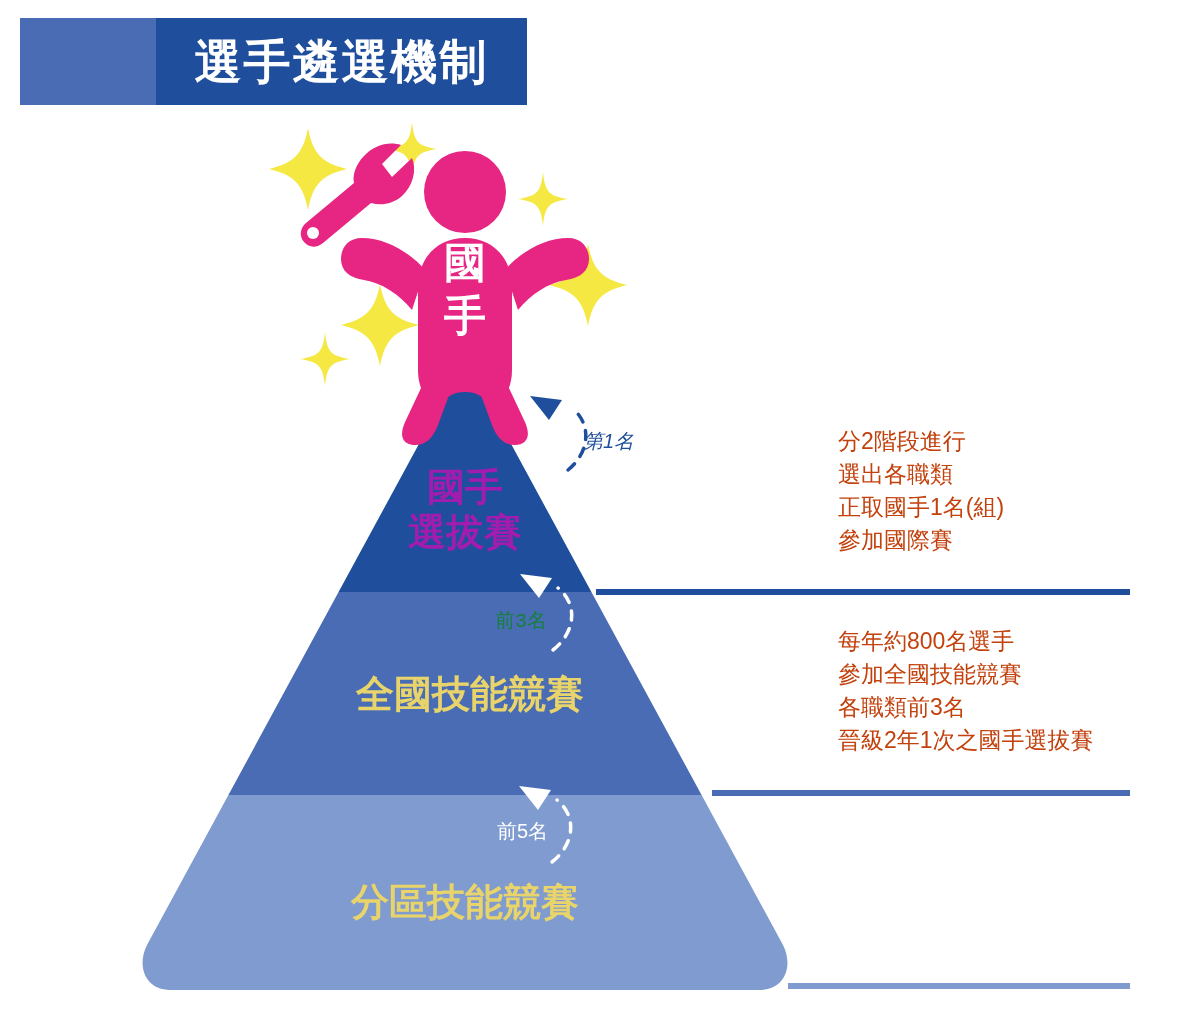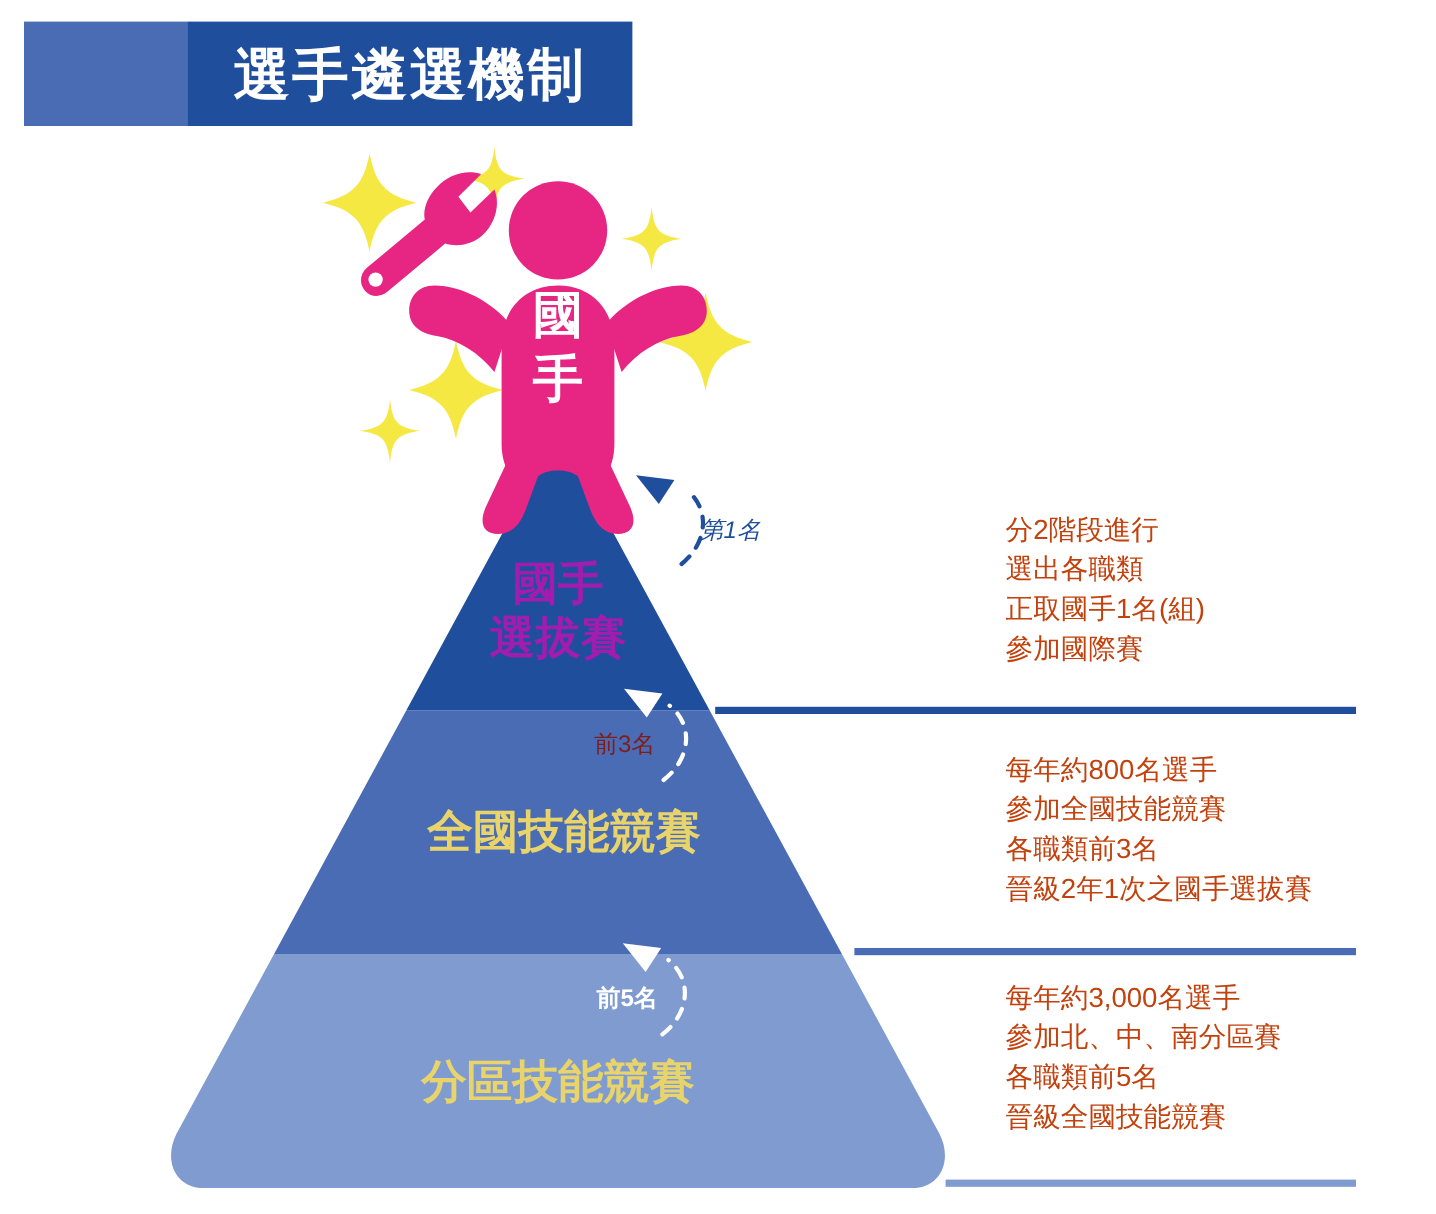--- a/index.html
+++ b/index.html
@@ -98,21 +98,20 @@
     left: 583px; top: 428px;
     color: #1F4E9C;
   }
   #arrow-caption-2 {
     left: 495px; top: 607px;
     color: #ffffff;
   }
   #arrow-caption-3 {
     left: 497px; top: 818px;
     color: #ffffff;
-    font-weight: bold;
   }
 
   
   .desc-block {
     position: absolute;
     color: #c2410c;
     font-size: 23px;
     line-height: 1.43;
     white-space: pre-line;
   }
@@ -263,34 +262,30 @@
     </g>
 
   </svg>
 
   <div class="tier-label" id="tier-label-1" style="color: #a21caf;">國手
 選拔賽</div>
   <div class="tier-label" id="tier-label-3" style="color: rgb(232, 212, 106);">分區技能競賽</div>
   <div class="tier-label" id="tier-label-2" style="color: rgb(232, 212, 106);">全國技能競賽</div>
 
   <div class="arrow-caption" id="arrow-caption-1" style="color: rgb(31, 78, 156); font-style: italic;">第1名</div>
-  <div class="arrow-caption" id="arrow-caption-2" style="color: #7f1d1d;">前3名</div>
+  <div class="arrow-caption" id="arrow-caption-2" style="color: #15803d; font-family: Liberation Mono, monospace;">前3名</div>
   <div class="arrow-caption" id="arrow-caption-3" style="color: rgb(255, 255, 255);">前5名</div>
 
   <div class="desc-block" id="desc-block-1">分2階段進行
 選出各職類
 正取國手1名(組)
 參加國際賽</div>
   <div class="rule" id="rule-1" style="background: rgb(31, 78, 156);"></div>
 
   <div class="desc-block" id="desc-block-2">每年約800名選手
 參加全國技能競賽
 各職類前3名
 晉級2年1次之國手選拔賽</div>
   <div class="rule" id="rule-2" style="background: rgb(74, 108, 180);"></div>
 
-  <div class="desc-block" id="desc-block-3">每年約3,000名選手
-參加北、中、南分區賽
-各職類前5名
-晉級全國技能競賽</div>
   <div class="rule" id="rule-3" style="background: rgb(127, 155, 207);"></div>
 
 </div>
 
 </body></html>

